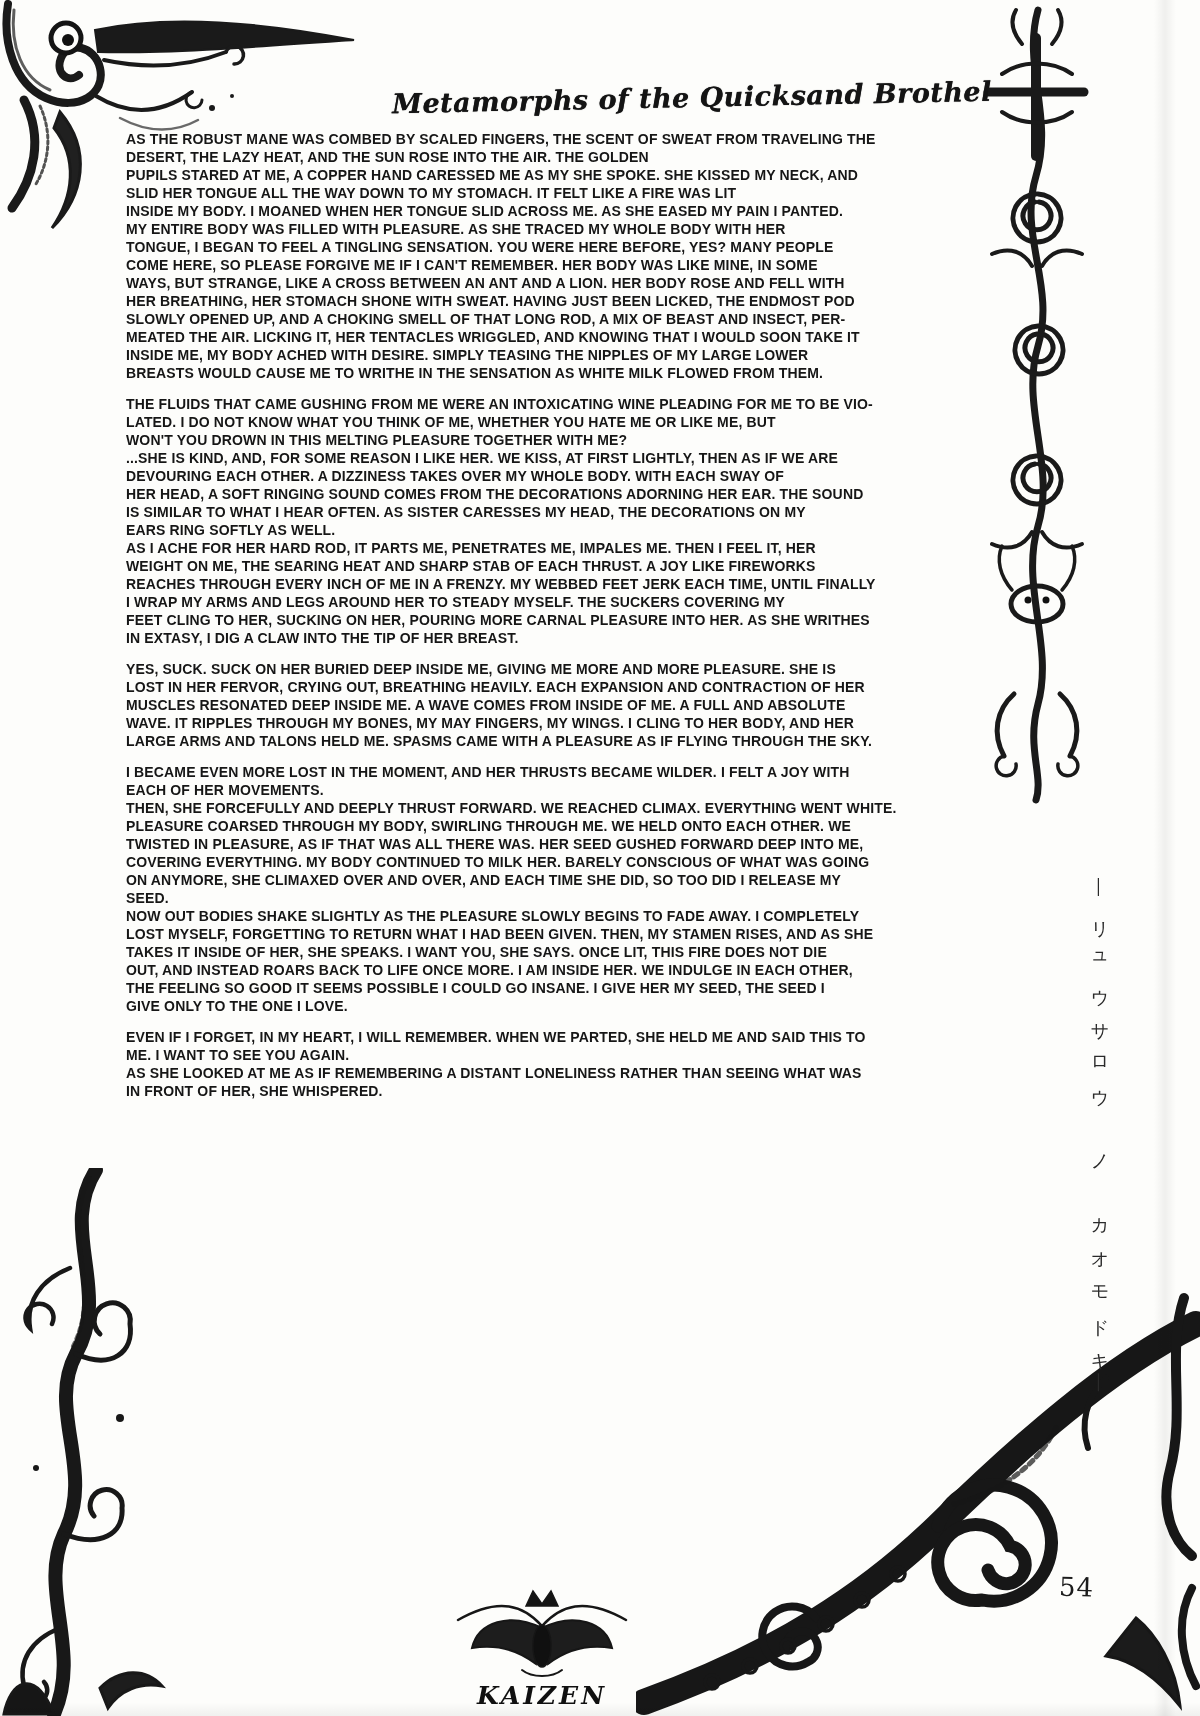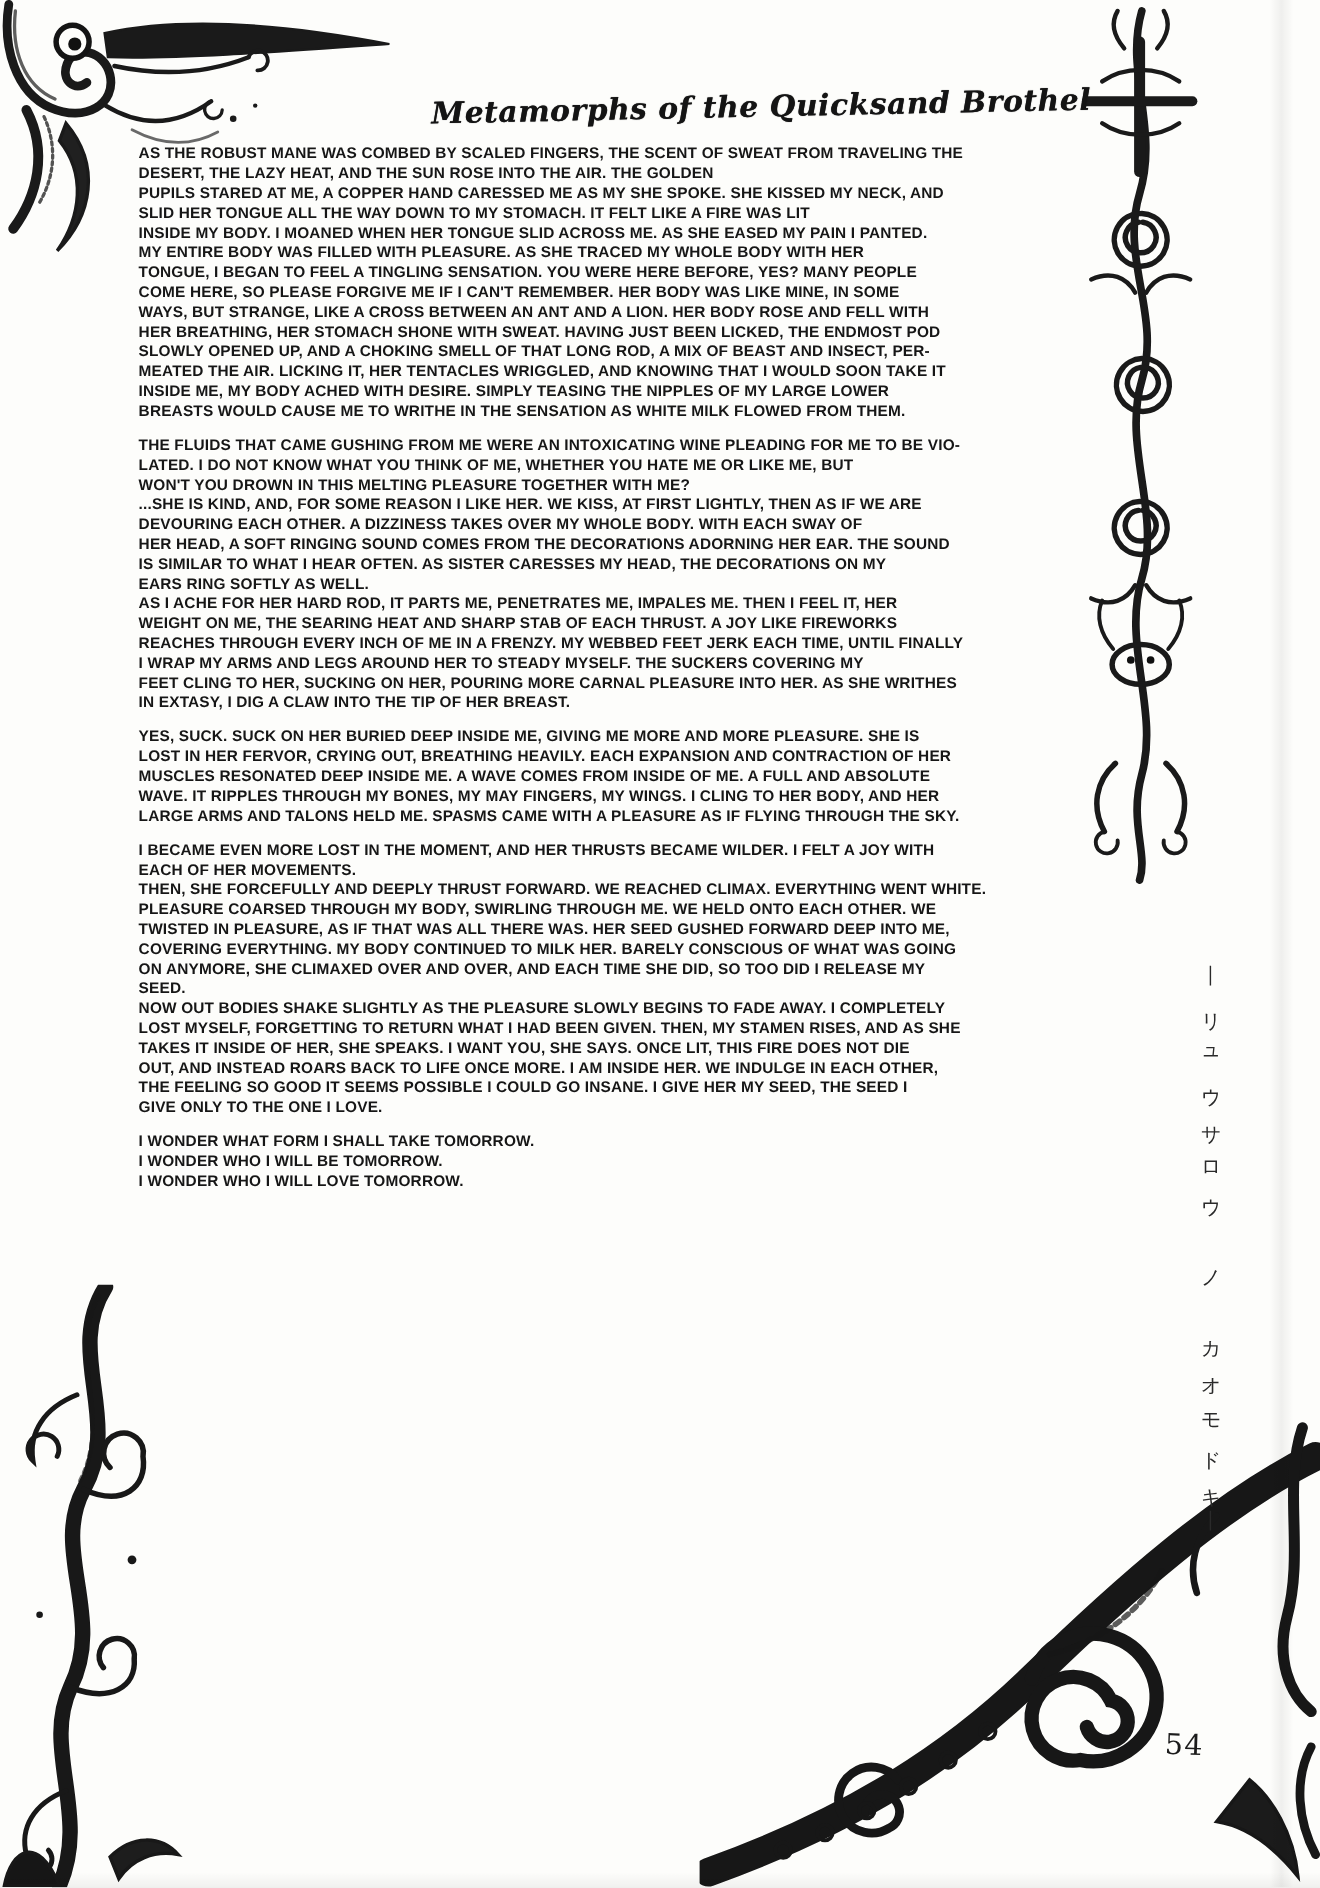--- a/index.html
+++ b/index.html
@@ -200,26 +200,40 @@
 TWISTED IN PLEASURE, AS IF THAT WAS ALL THERE WAS. HER SEED GUSHED FORWARD DEEP INTO ME,
 COVERING EVERYTHING. MY BODY CONTINUED TO MILK HER. BARELY CONSCIOUS OF WHAT WAS GOING
 ON ANYMORE, SHE CLIMAXED OVER AND OVER, AND EACH TIME SHE DID, SO TOO DID I RELEASE MY
 SEED.
 NOW OUT BODIES SHAKE SLIGHTLY AS THE PLEASURE SLOWLY BEGINS TO FADE AWAY. I COMPLETELY
 LOST MYSELF, FORGETTING TO RETURN WHAT I HAD BEEN GIVEN. THEN, MY STAMEN RISES, AND AS SHE
 TAKES IT INSIDE OF HER, SHE SPEAKS. I WANT YOU, SHE SAYS. ONCE LIT, THIS FIRE DOES NOT DIE
 OUT, AND INSTEAD ROARS BACK TO LIFE ONCE MORE. I AM INSIDE HER. WE INDULGE IN EACH OTHER,
 THE FEELING SO GOOD IT SEEMS POSSIBLE I COULD GO INSANE. I GIVE HER MY SEED, THE SEED I
 GIVE ONLY TO THE ONE I LOVE.</div>
-    <div class="para">I WONDER WHAT FORM I SHALL TAKE TOMORROW.
-I WONDER WHO I WILL BE TOMORROW.
-I WONDER WHO I WILL LOVE TOMORROW.</div>
+    <div class="para">EVEN IF I FORGET, IN MY HEART, I WILL REMEMBER. WHEN WE PARTED, SHE HELD ME AND SAID THIS TO
+ME. I WANT TO SEE YOU AGAIN.
+AS SHE LOOKED AT ME AS IF REMEMBERING A DISTANT LONELINESS RATHER THAN SEEING WHAT WAS
+IN FRONT OF HER, SHE WHISPERED.</div>
   </div>
 
   <div class="vtext">―リュウサロウ　ノ　カオモドキ―</div>
 
+  <div class="emblem">
+    <svg viewBox="0 0 180 130" width="180" height="130" aria-hidden="true">
+      <g fill="none" stroke="#161616" stroke-linecap="round">
+        <path d="M6,34 C48,10 72,20 90,40 C108,20 132,10 174,34" stroke-width="2.5"></path>
+        <path d="M74,20 L81,5 L90,18 L99,5 L106,20 Z" fill="#141414" stroke-width="1.5"></path>
+        <path d="M90,42 C58,26 26,36 20,62 C44,58 66,64 84,78 Z" fill="#1d1d1d" stroke-width="2"></path>
+        <path d="M90,42 C122,26 154,36 160,62 C136,58 114,64 96,78 Z" fill="#1d1d1d" stroke-width="2"></path>
+        <ellipse cx="90" cy="60" rx="9" ry="21" fill="#101010" stroke-width="1.5"></ellipse>
+        <path d="M70,84 C80,92 100,92 110,84" stroke-width="2"></path>
+      </g>
+      <text x="90" y="118" text-anchor="middle">KAIZEN</text>
+    </svg>
+  </div>
 
   <div class="pageno">54</div>
 
   <div class="edge-right"></div>
   <div class="edge-bottom"></div>
 
 </div>
 
 </body></html>

